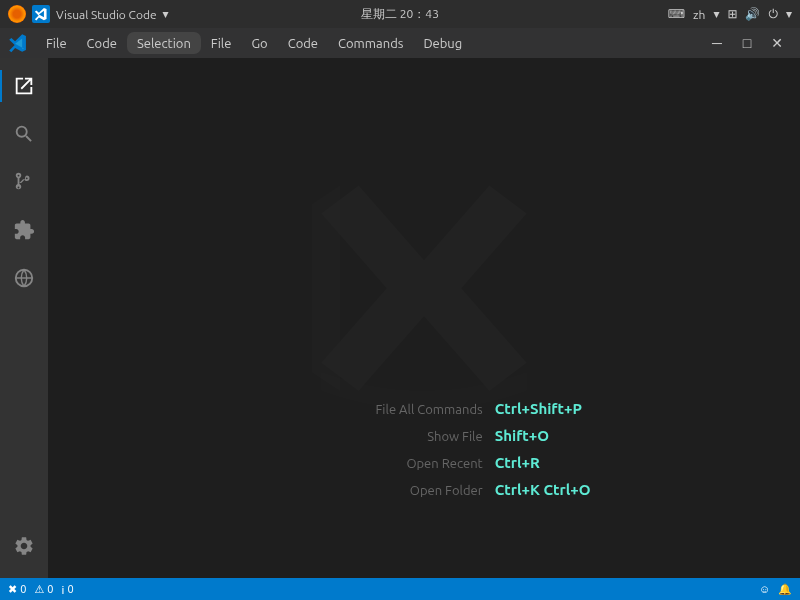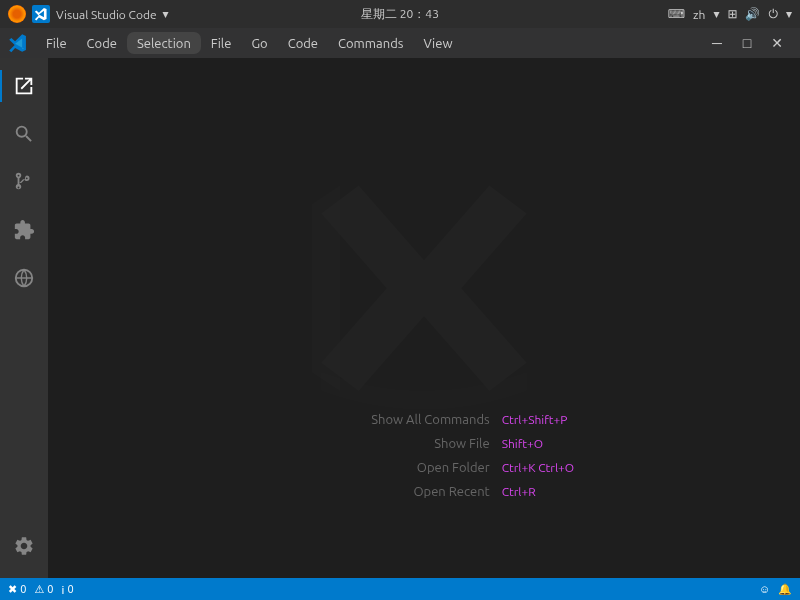--- a/index.html
+++ b/index.html
@@ -200,22 +200,23 @@
       gap: 12px;
       color: #555;
       font-size: 13px;
     }
     .shortcut-name {
       text-align: right;
       min-width: 130px;
       color: #666;
     }
     .shortcut-key {
-      color: #d946ef;
-      font-size: 12px;
+      color: #5eead4;
+      font-size: 15px;
+      font-weight: bold;
     }
 
     
     .status-bar {
       height: 22px;
       background: #007acc;
       display: flex;
       align-items: center;
       padding: 0 8px;
       gap: 8px;
@@ -271,21 +272,21 @@
       </svg>
     </div>
     <div class="menu-bar">
       <div class="menu-item">File</div>
       <div class="menu-item">Code</div>
       <div class="menu-item active">Selection</div>
       <div class="menu-item">File</div>
       <div class="menu-item">Go</div>
       <div class="menu-item">Code</div>
       <div class="menu-item">Commands</div>
-      <div class="menu-item">View</div>
+      <div class="menu-item">Debug</div>
     </div>
     <span class="title-text">Visual Studio Code</span>
     <div class="window-controls">
       <div class="win-btn">─</div>
       <div class="win-btn">□</div>
       <div class="win-btn close">✕</div>
     </div>
   </div>
 
   <div class="main-area">
@@ -335,35 +336,35 @@
           <path d="M80 40 L150 120 L220 40 L260 70 L190 150 L260 230 L220 260 L150 180 L80 260 L40 230 L110 150 L40 70 Z" fill="#aaa" opacity="0.4"></path>
 
           <path d="M30 60 L60 40 L60 260 L30 240 Z" fill="#888" opacity="0.3"></path>
 
           <path d="M40 240 Q150 280 260 240 L260 260 Q150 300 40 260 Z" fill="#888" opacity="0.2"></path>
         </svg>
       </div>
 
       <div class="shortcuts-container">
         <div class="shortcut-row">
-          <span class="shortcut-name">Show All Commands</span>
+          <span class="shortcut-name">File All Commands</span>
           <span class="shortcut-key">Ctrl+Shift+P</span>
         </div>
         <div class="shortcut-row">
           <span class="shortcut-name">Show File</span>
           <span class="shortcut-key">Shift+O</span>
         </div>
         <div class="shortcut-row">
+          <span class="shortcut-name">Open Recent</span>
+          <span class="shortcut-key">Ctrl+R</span>
+        </div>
+        <div class="shortcut-row">
           <span class="shortcut-name">Open Folder</span>
           <span class="shortcut-key">Ctrl+K Ctrl+O</span>
         </div>
-        <div class="shortcut-row">
-          <span class="shortcut-name">Open Recent</span>
-          <span class="shortcut-key">Ctrl+R</span>
-        </div>
       </div>
     </div>
   </div>
 
   <div class="status-bar">
     <div class="status-item">
       <span>✖</span>
       <span>0</span>
     </div>
     <div class="status-item">

